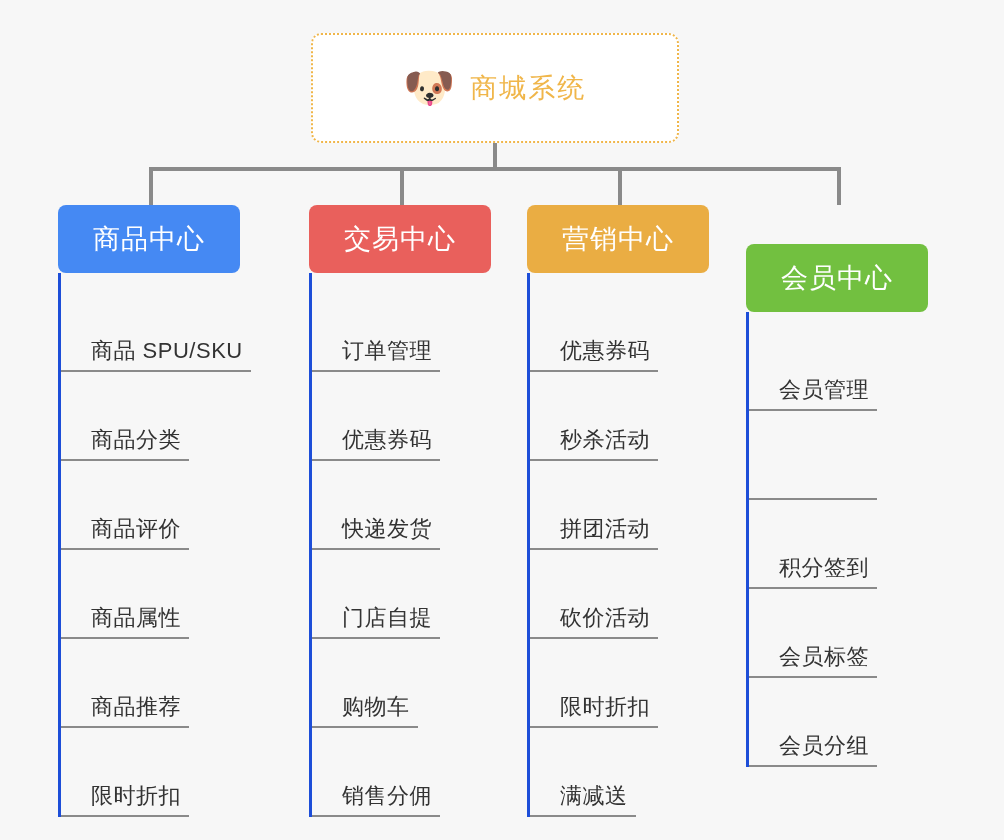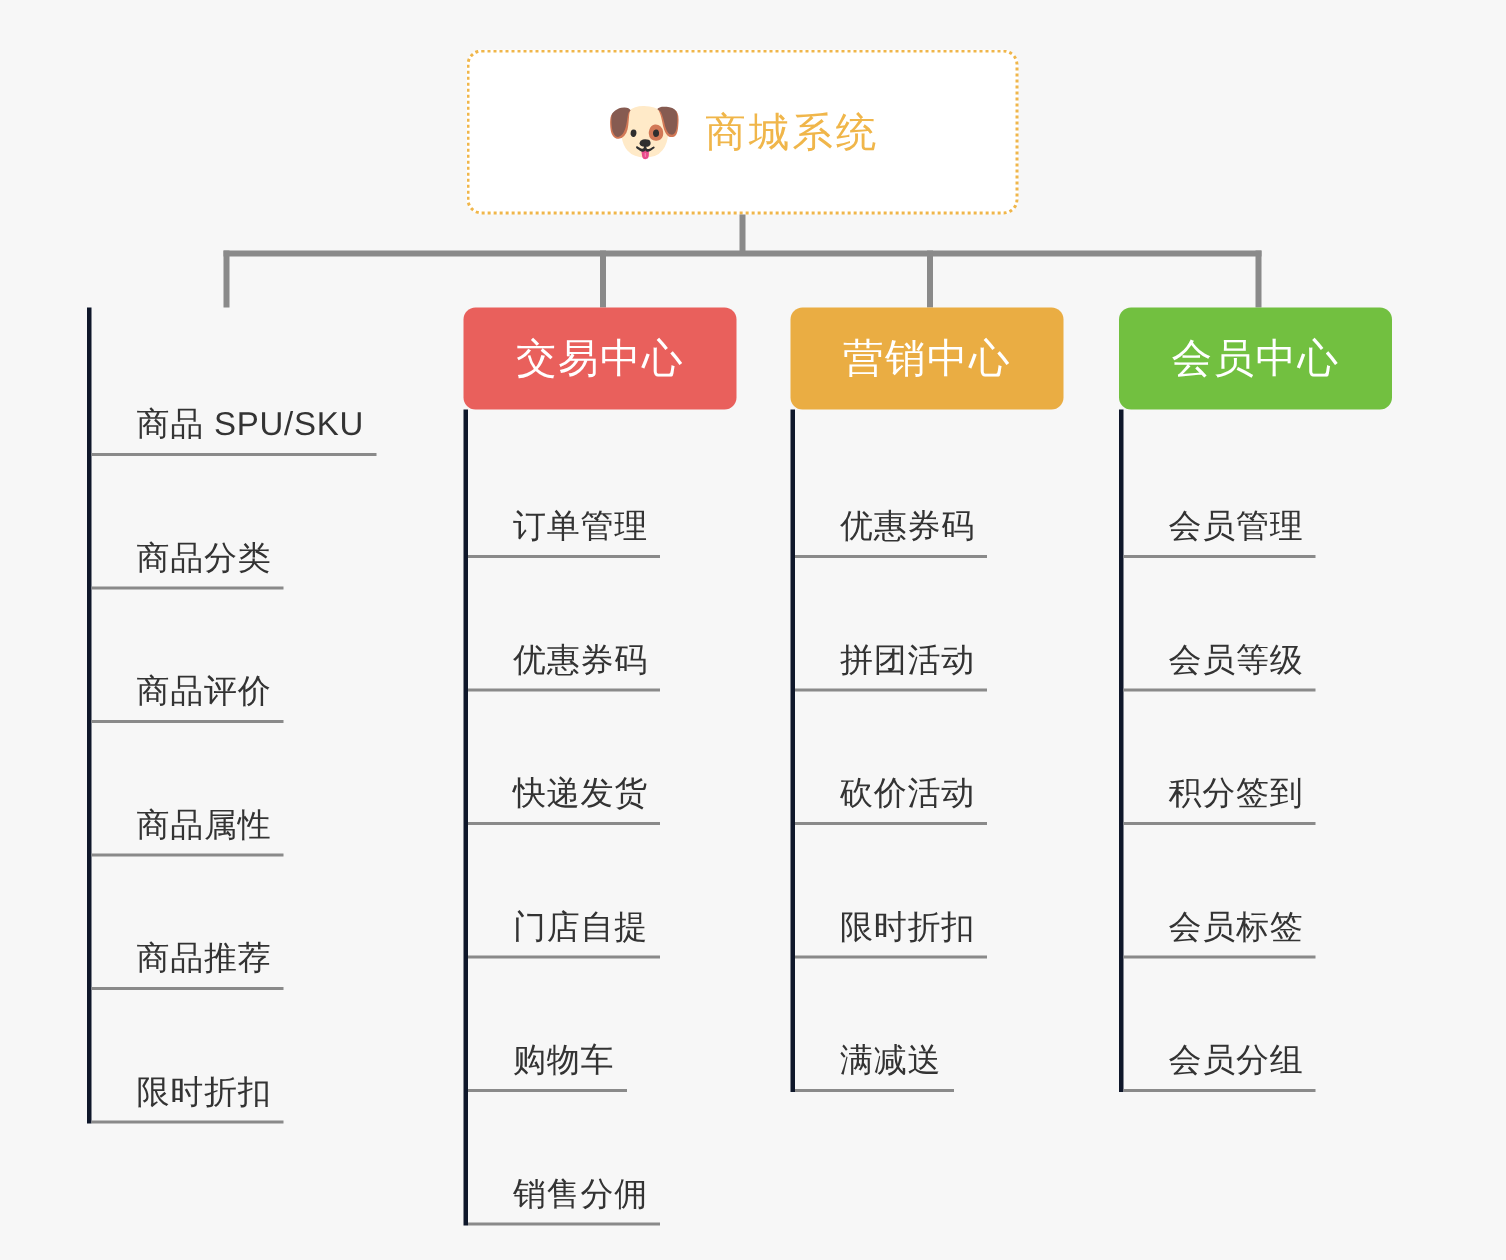--- a/index.html
+++ b/index.html
@@ -88,21 +88,21 @@
     font-size: 27px;
     letter-spacing: 1px;
     box-sizing: border-box;
   }
 
   
   .leaf-list {
     position: relative;
     margin-top: 0;
     padding-top: 10px;
-    border-left: 3px solid #0f172a;
+    border-left: 3px solid #1d4ed8;
   }
   .leaf {
     position: relative;
     height: 89px;
     display: flex;
     align-items: flex-end;
   }
   .leaf-label {
     display: inline-block;
     margin-left: 30px;
@@ -132,20 +132,23 @@
   </div>
 
   <div class="conn conn-stem"></div>
   <div class="conn conn-bar"></div>
   <div class="conn conn-drop" style="left:149px;"></div>
   <div class="conn conn-drop" style="left:400px;"></div>
   <div class="conn conn-drop" style="left:618px;"></div>
   <div class="conn conn-drop" style="left:837px;"></div>
 
   <div class="column" style="left:58px;">
+    <div class="cat-box" style="background: rgb(69, 137, 243);">
+      <span>商品中心</span>
+    </div>
     <div class="leaf-list">
       <div class="leaf">
         <span class="leaf-label">商品 SPU/SKU</span>
         <span class="leaf-underline" style="width: 190px;"></span>
       </div>
       <div class="leaf">
         <span class="leaf-label">商品分类</span>
         <span class="leaf-underline" style="width: 128px;"></span>
       </div>
       <div class="leaf">
@@ -202,49 +205,52 @@
   <div class="column" style="left:527px;">
     <div class="cat-box" style="background: rgb(234, 173, 67);">
       <span>营销中心</span>
     </div>
     <div class="leaf-list">
       <div class="leaf">
         <span class="leaf-label">优惠券码</span>
         <span class="leaf-underline" style="width: 128px;"></span>
       </div>
       <div class="leaf">
+        <span class="leaf-label">秒杀活动</span>
+        <span class="leaf-underline" style="width: 128px;"></span>
+      </div>
+      <div class="leaf">
         <span class="leaf-label">拼团活动</span>
         <span class="leaf-underline" style="width: 128px;"></span>
       </div>
       <div class="leaf">
         <span class="leaf-label">砍价活动</span>
         <span class="leaf-underline" style="width: 128px;"></span>
       </div>
       <div class="leaf">
         <span class="leaf-label">限时折扣</span>
         <span class="leaf-underline" style="width: 128px;"></span>
       </div>
       <div class="leaf">
         <span class="leaf-label">满减送</span>
         <span class="leaf-underline" style="width: 106px;"></span>
       </div>
     </div>
   </div>
 
-  <div class="column" style="left:746px;">
+  <div class="column" style="left:746px;margin-top:39px;">
     <div class="cat-box" style="background: rgb(114, 192, 64);">
       <span>会员中心</span>
     </div>
     <div class="leaf-list">
       <div class="leaf">
         <span class="leaf-label">会员管理</span>
         <span class="leaf-underline" style="width: 128px;"></span>
       </div>
       <div class="leaf">
-        <span class="leaf-label">会员等级</span>
         <span class="leaf-underline" style="width: 128px;"></span>
       </div>
       <div class="leaf">
         <span class="leaf-label">积分签到</span>
         <span class="leaf-underline" style="width: 128px;"></span>
       </div>
       <div class="leaf">
         <span class="leaf-label">会员标签</span>
         <span class="leaf-underline" style="width: 128px;"></span>
       </div>

